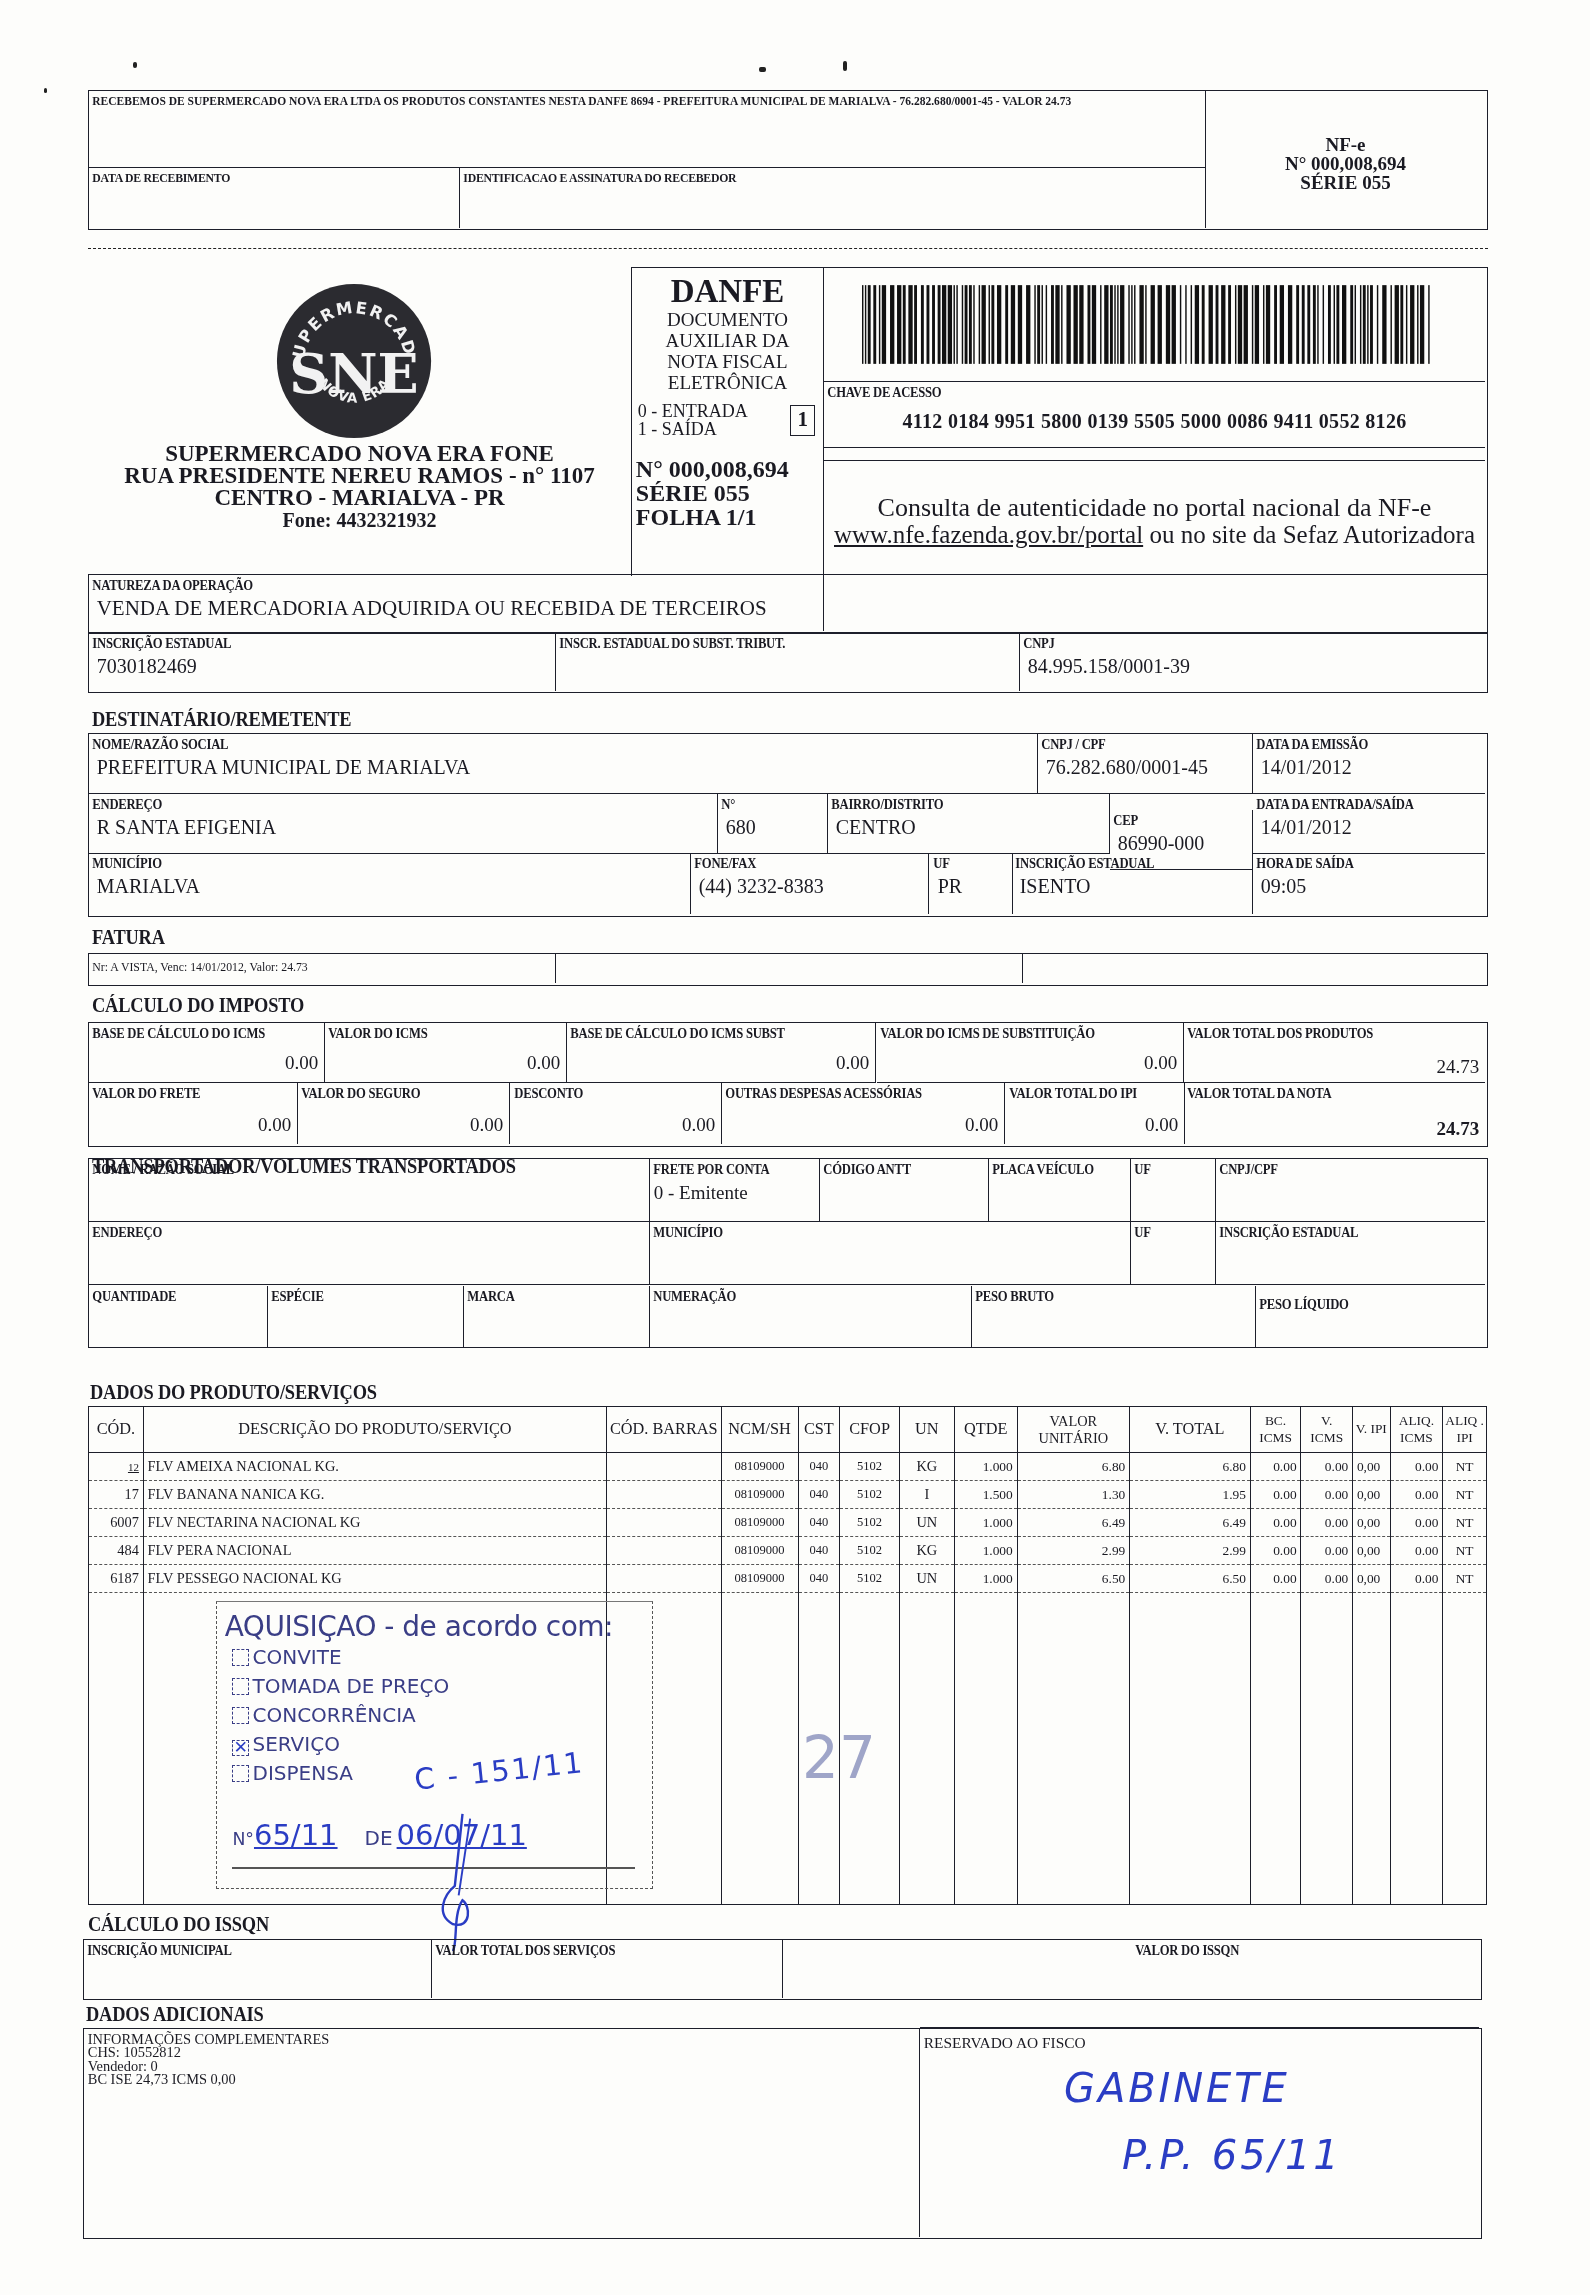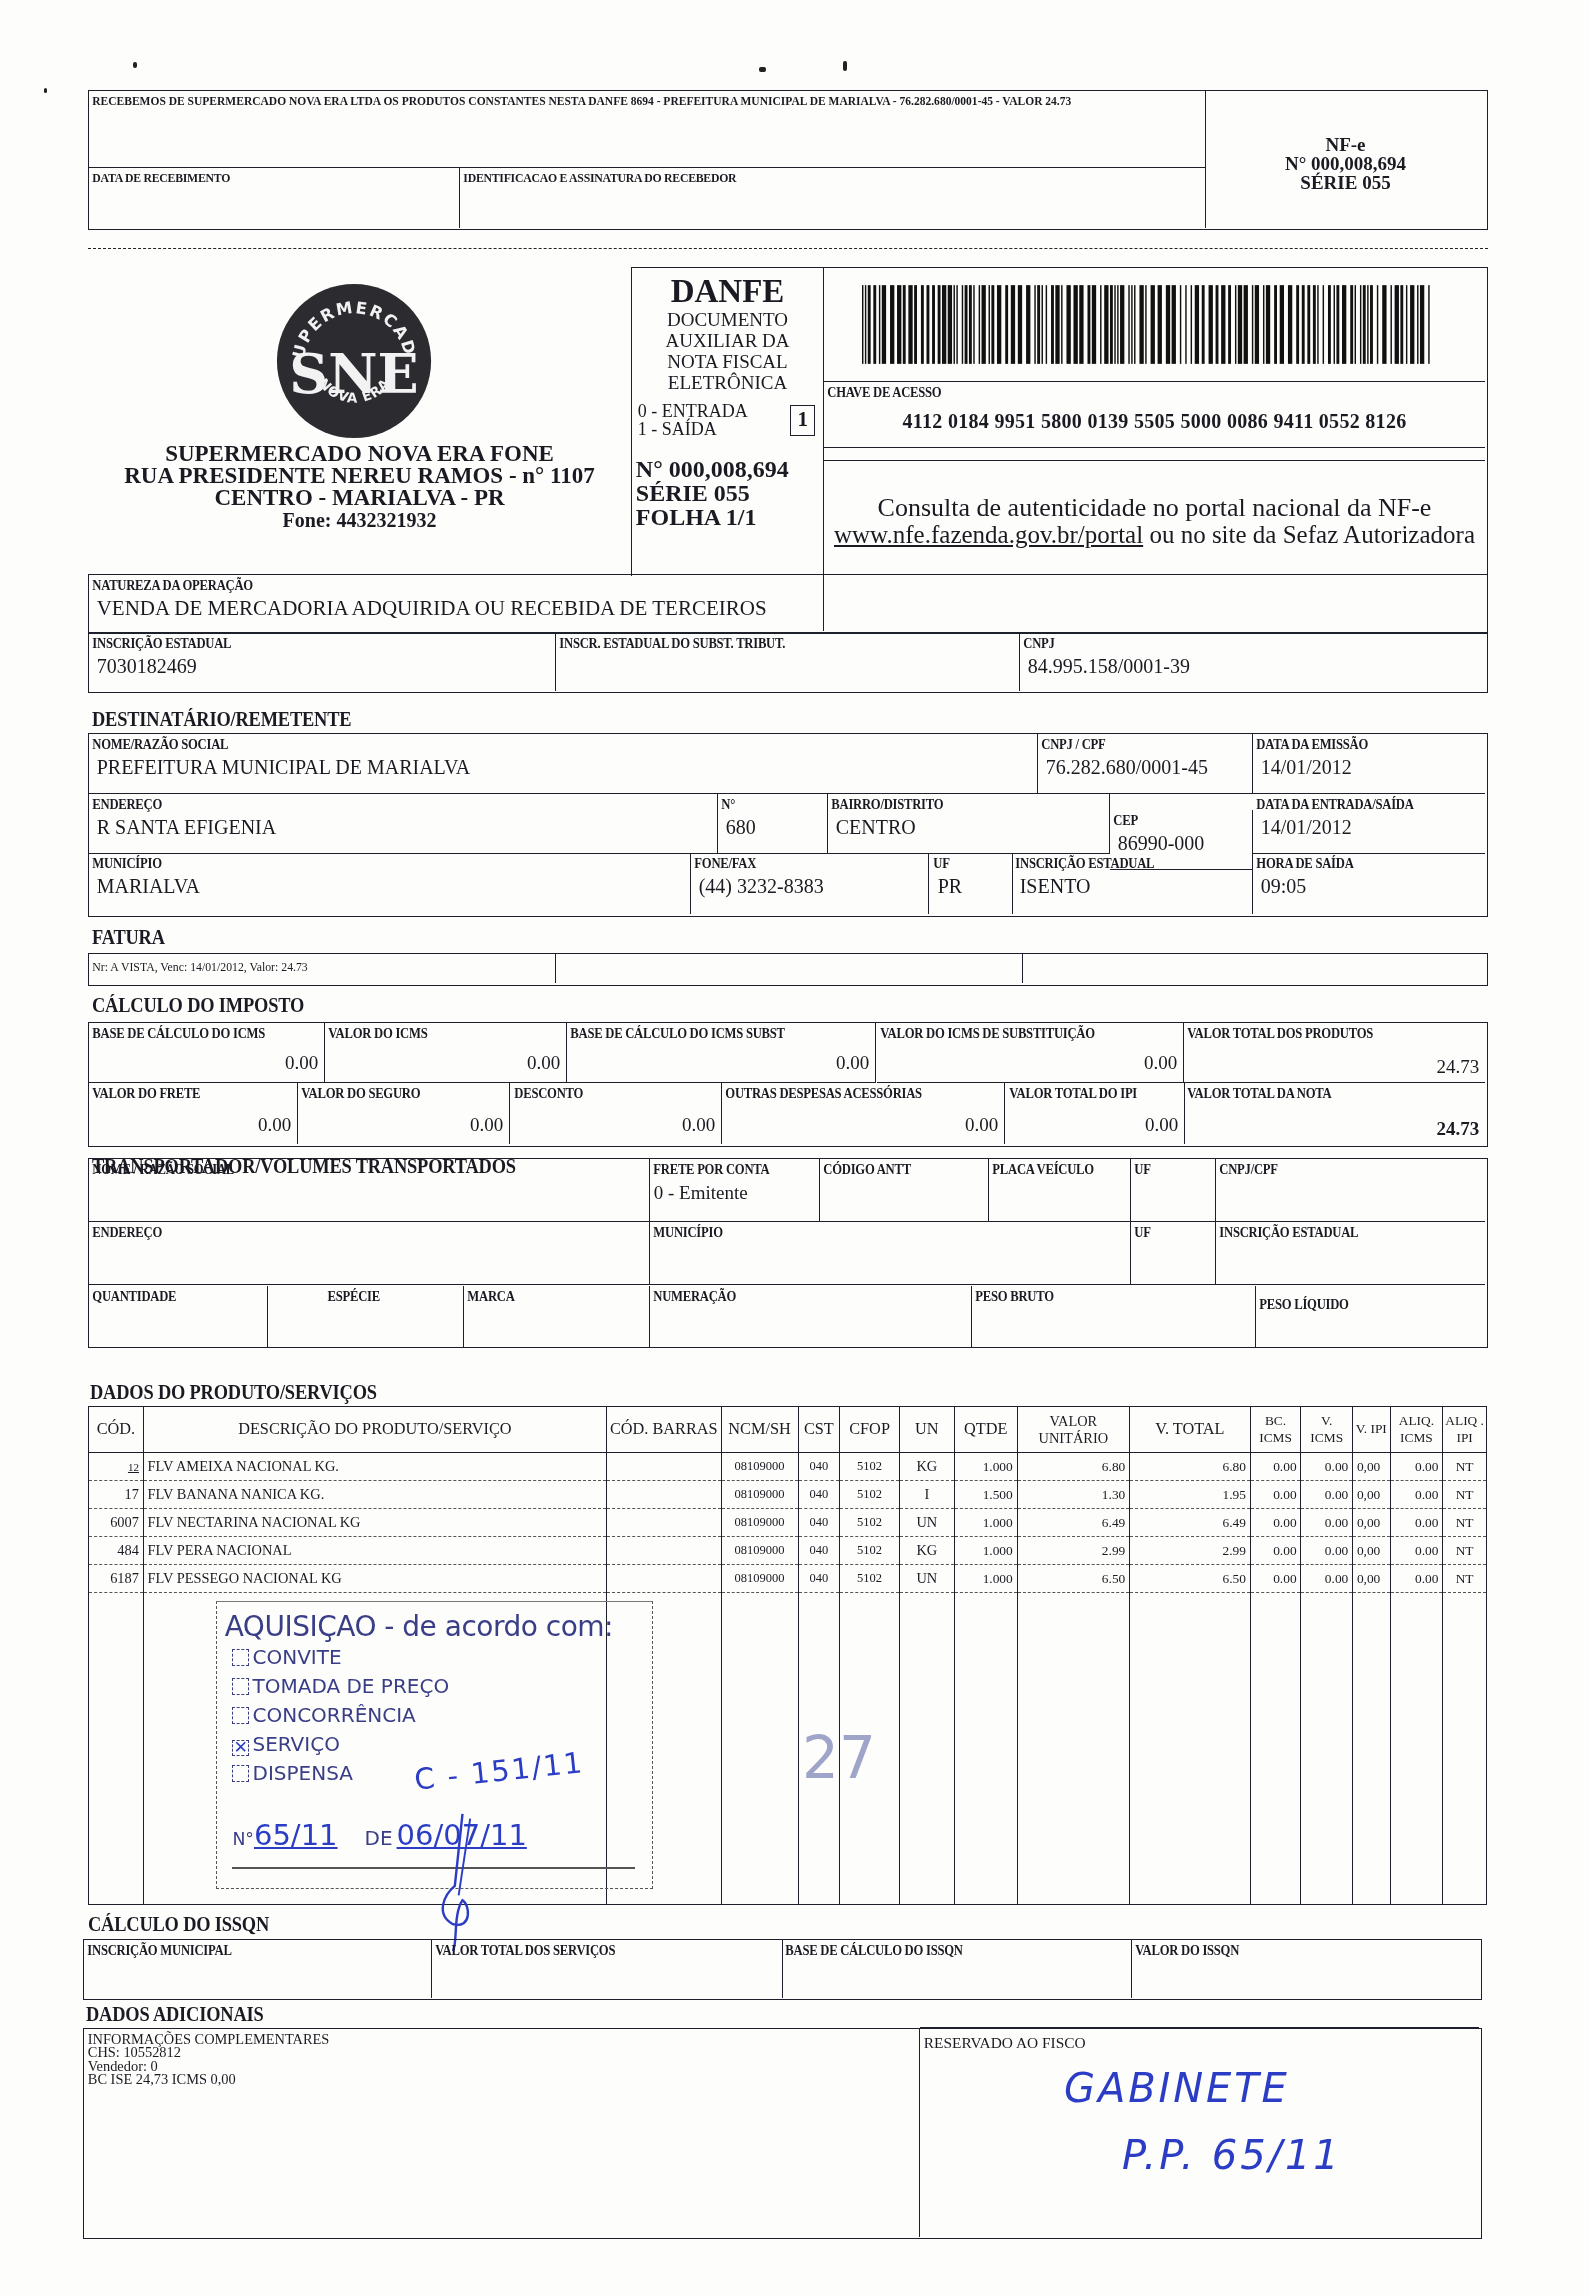--- a/index.html
+++ b/index.html
@@ -377,21 +377,21 @@
   <div class="cell" style="left:1042px;top:63px;width:85px;height:63px;">
     <div class="lbl">UF</div>
   </div>
   <div class="cell" style="left:1127px;top:63px;width:269px;height:63px;border-right:none;">
     <div class="lbl">INSCRIÇÃO ESTADUAL</div>
   </div>
 
   <div class="cell" style="left:0;top:127px;width:179px;height:61px;border-bottom:none;">
     <div class="lbl">QUANTIDADE</div>
   </div>
-  <div class="cell" style="left:179px;top:127px;width:196px;height:61px;border-bottom:none;text-align:center;">
+  <div class="cell" style="left:179px;top:127px;width:196px;height:61px;border-bottom:none;">
     <div class="lbl">ESPÉCIE</div>
   </div>
   <div class="cell" style="left:375px;top:127px;width:186px;height:61px;border-bottom:none;">
     <div class="lbl">MARCA</div>
   </div>
   <div class="cell" style="left:561px;top:127px;width:322px;height:61px;border-bottom:none;">
     <div class="lbl">NUMERAÇÃO</div>
   </div>
   <div class="cell" style="left:883px;top:127px;width:284px;height:61px;border-bottom:none;">
     <div class="lbl">PESO BRUTO</div>
@@ -569,23 +569,20 @@
 <div class="abs hand" style="left:802px;top:1724px;font-size:58px;color:#8088b8;font-style:normal;opacity:0.75;">27</div>
 
 <div class="section" style="left:88px;top:1913px;">CÁLCULO DO ISSQN</div>
 <div class="box" style="left:83px;top:1939px;width:1399px;height:61px;">
   <div class="cell" style="left:0;top:0;width:348px;height:58px;border-bottom:none;">
     <div class="lbl">INSCRIÇÃO MUNICIPAL</div>
   </div>
   <div class="cell" style="left:348px;top:0;width:351px;height:58px;border-bottom:none;">
     <div class="lbl">VALOR TOTAL DOS SERVIÇOS</div>
   </div>
-  <div class="cell" style="left:698px;top:0;width:350px;height:58px;border-bottom:none;">
-    <div class="lbl">BASE DE CÁLCULO DO ISSQN</div>
-  </div>
   <div class="abs" style="left:1048px;top:0;width:346px;height:58px;">
     <div class="lbl">VALOR DO ISSQN</div>
   </div>
 </div>
 
 <div class="section" style="left:86px;top:2003px;">DADOS ADICIONAIS</div>
 <div class="box" style="left:83px;top:2028px;width:1399px;height:211px;">
   <div class="cell" style="left:0;top:0;width:836px;height:208px;border-bottom:none;">
     <div style="font-size:14.4px;line-height:13.4px;padding:3.8px 3.8px 0 3.8px;">INFORMAÇÕES COMPLEMENTARES</div>
     <div id="info-lines" style="font-size:14.4px;line-height:13.4px;padding:0 3.8px;">

